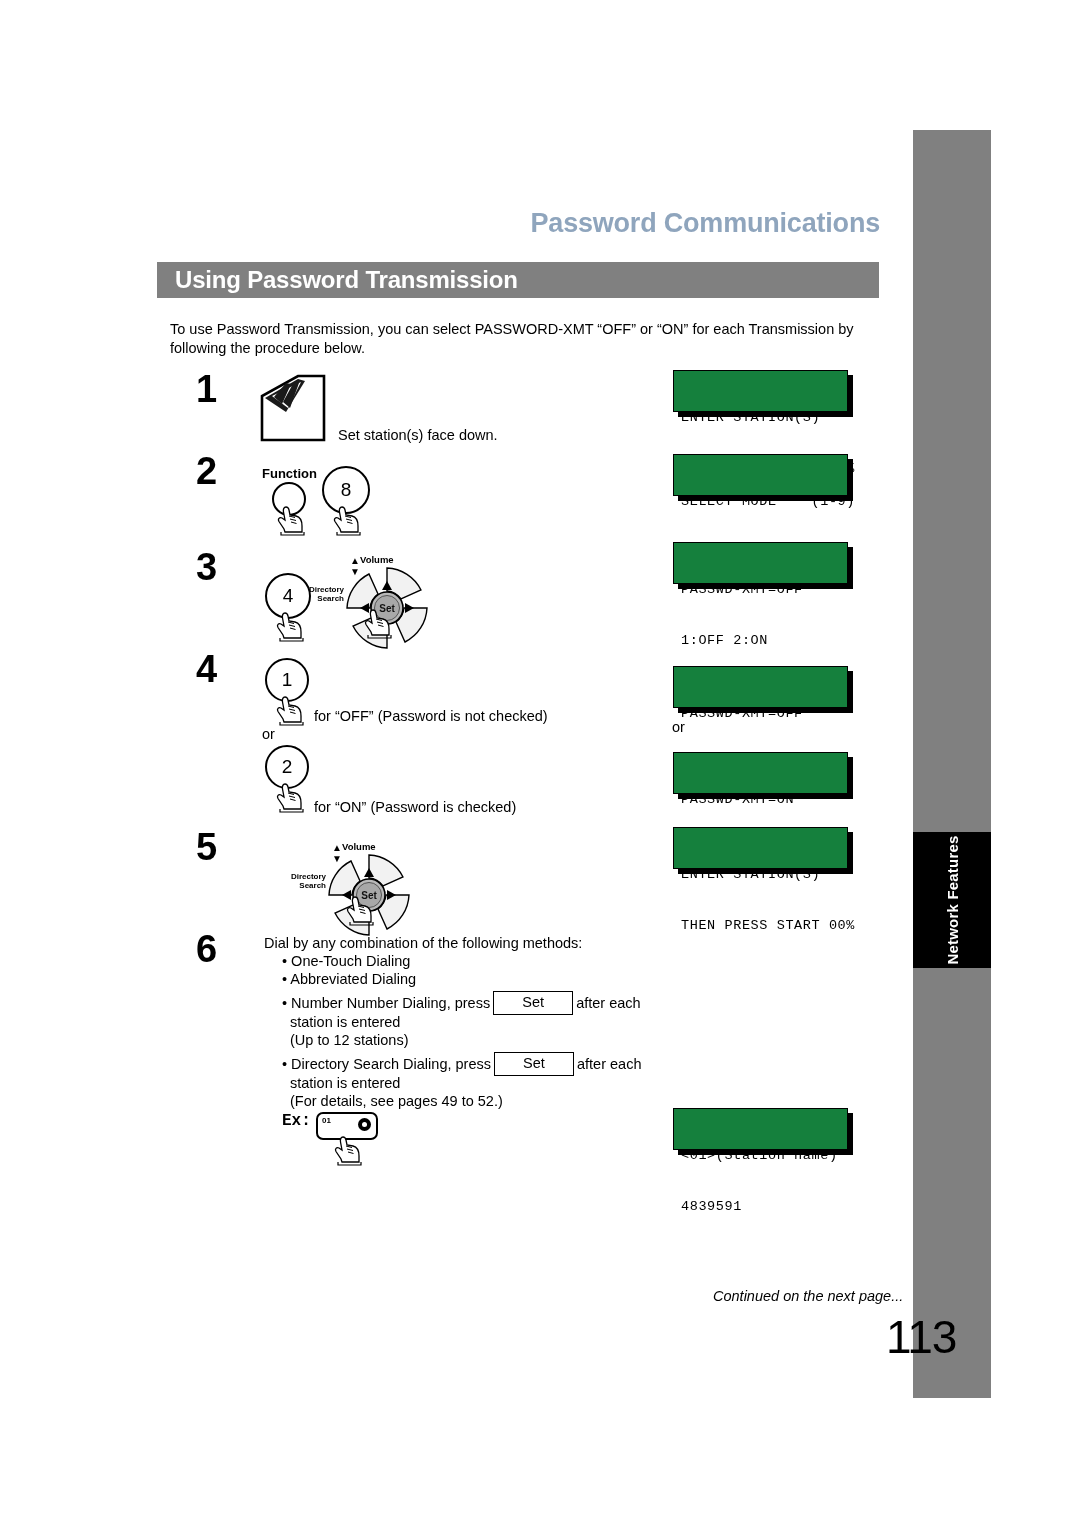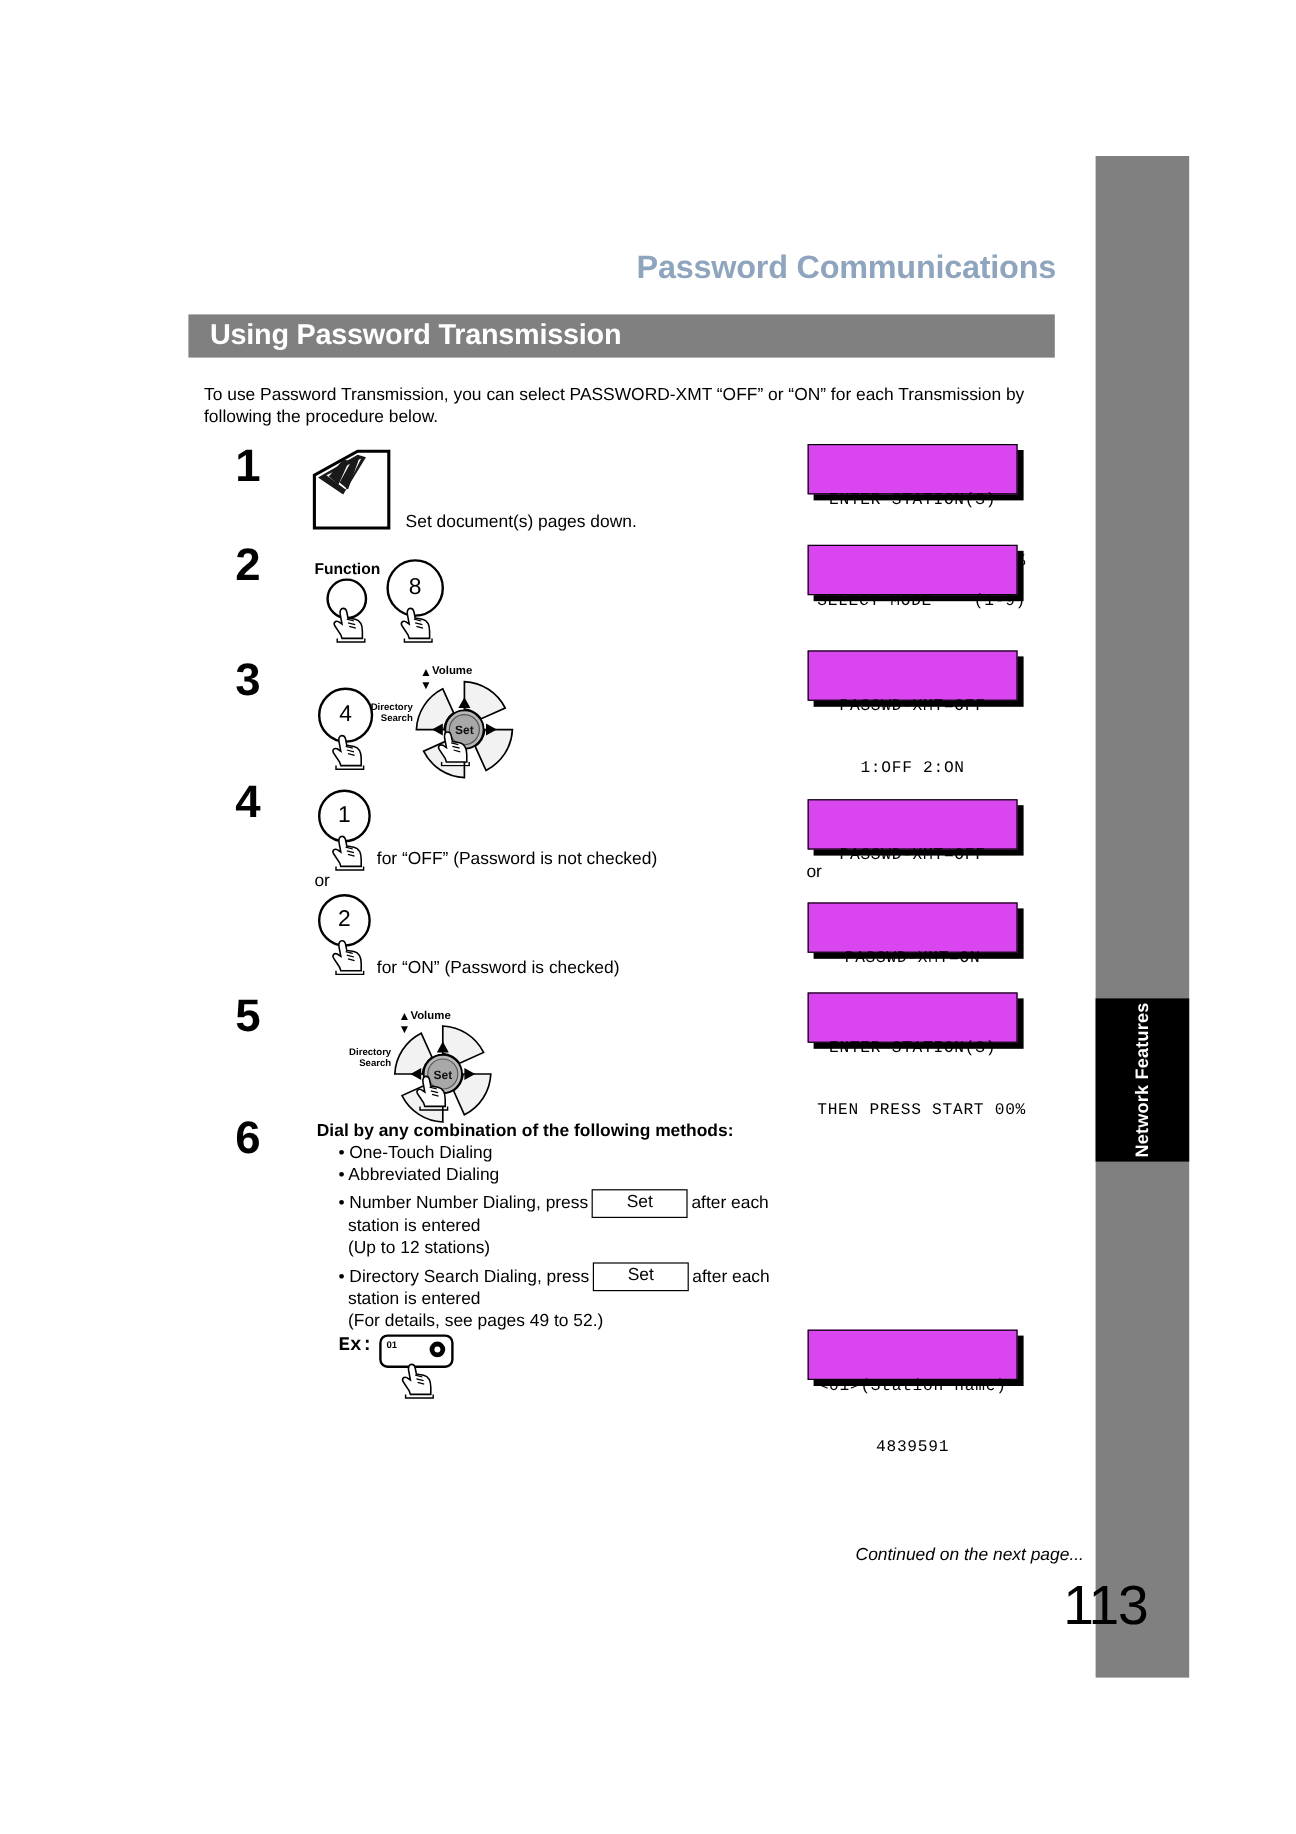--- a/index.html
+++ b/index.html
@@ -113,31 +113,30 @@
     position: absolute;
     font-size: 14.5px;
     line-height: 19px;
     color: #000;
     white-space: nowrap;
   }
 
   
   .lcd {
     position: absolute;
-    background: #d946ef;
+    background: #15803d;
     border: 1.5px solid #000;
     box-shadow: 5px 5px 0 0 #000;
     padding: 4px 7px 5px 7px;
     box-sizing: border-box;
     font-family: "Liberation Mono", "DejaVu Sans Mono", monospace;
     font-size: 13.5px;
     line-height: 17px;
     letter-spacing: 0.6px;
     white-space: pre;
-    text-align: center;
   }
   .lcd div { white-space: pre; }
 
   
   .keycircle {
     position: absolute;
     border: 2.5px solid #000;
     border-radius: 50%;
     box-sizing: border-box;
     display: flex;
@@ -259,21 +258,21 @@
   <div class="intro">To use Password Transmission, you can select PASSWORD-XMT “OFF” or “ON” for each Transmission by following the procedure below.</div>
 
   <div class="step-num" style="left:196px; top:370px;">1</div>
   <svg class="navpad" style="left:258px; top:372px;" width="76" height="72" viewBox="0 0 76 72">
     <path d="M4 24 L4 68 L66 68 L66 4 L40 4 Z" fill="#fff" stroke="#000" stroke-width="2.6"></path>
     <path d="M7 26 L28 40 L47 9 L40 7 Z" fill="#1a1a1a"></path>
     <path d="M14 24 L30 36 L43 10 Z" fill="#fff"></path>
     <path d="M16 25 L24 32 L33 12 L28 11 Z" fill="#1a1a1a"></path>
     <path d="M25 30 L32 36 L41 11 L36 10 Z" fill="#1a1a1a"></path>
   </svg>
-  <div class="body-text" style="left:338px; top:426px;">Set document(s) pages down.</div>
+  <div class="body-text" style="left:338px; top:426px;">Set station(s) face down.</div>
 
   <div class="step-num" style="left:196px; top:452px;">2</div>
   <div class="key-caption" style="left:262px; top:466px;">Function</div>
   <div class="keycircle small" style="left:272px; top:482px; width:34px; height:34px;"></div>
   <svg class="hand" style="left:275px; top:504px;" viewBox="0 0 34 32">
     <path d="M11 3 C9 3 8 5 8.5 8 L10 16 L7 14 C4.5 13 2.5 15 4 17.5 L9 25 L10 28 L27 28 L27 22 C27 16 25 13 21 12 L15 11 L14 6 C13.6 4 12.6 3 11 3 Z" fill="#fff" stroke="#000" stroke-width="1.3"></path>
     <path d="M14 12 L20 13.5 M15 15 L21 16.5 M16 18 L21.5 19.5" stroke="#000" stroke-width="1" fill="none"></path>
     <path d="M6 28 L6 31 L29 31 L29 28" fill="none" stroke="#000" stroke-width="1.2"></path>
   </svg>
   <div class="keycircle" style="left:322px; top:466px; width:48px; height:48px;">8</div>
@@ -361,21 +360,21 @@
       <text x="43" y="47" font-family="Liberation Sans, sans-serif" font-size="10" font-weight="bold" fill="#111" text-anchor="middle">Set</text>
     </svg>
     <svg class="hand" style="left:52px; top:52px;" viewBox="0 0 34 32">
       <path d="M11 3 C9 3 8 5 8.5 8 L10 16 L7 14 C4.5 13 2.5 15 4 17.5 L9 25 L10 28 L27 28 L27 22 C27 16 25 13 21 12 L15 11 L14 6 C13.6 4 12.6 3 11 3 Z" fill="#fff" stroke="#000" stroke-width="1.3"></path>
       <path d="M14 12 L20 13.5 M15 15 L21 16.5 M16 18 L21.5 19.5" stroke="#000" stroke-width="1" fill="none"></path>
       <path d="M6 28 L6 31 L29 31 L29 28" fill="none" stroke="#000" stroke-width="1.2"></path>
     </svg>
   </div>
 
   <div class="step-num" style="left:196px; top:930px;">6</div>
-  <div class="body-text" style="left:264px; top:934px;font-weight:bold;">Dial by any combination of the following methods:</div>
+  <div class="body-text" style="left:264px; top:934px;">Dial by any combination of the following methods:</div>
   <div class="body-text" style="left:282px; top:952px;">• One-Touch Dialing</div>
   <div class="body-text" style="left:282px; top:970px;">• Abbreviated Dialing</div>
 
   <div class="body-text" style="left:282px; top:991px;">
     <span>• Number Number Dialing, press</span><span class="set-pill">Set</span><span>after each</span>
   </div>
   <div class="body-text" style="left:290px; top:1013px;">station is entered</div>
   <div class="body-text" style="left:290px; top:1031px;">(Up to 12 stations)</div>
 
   <div class="body-text" style="left:282px; top:1052px;">

